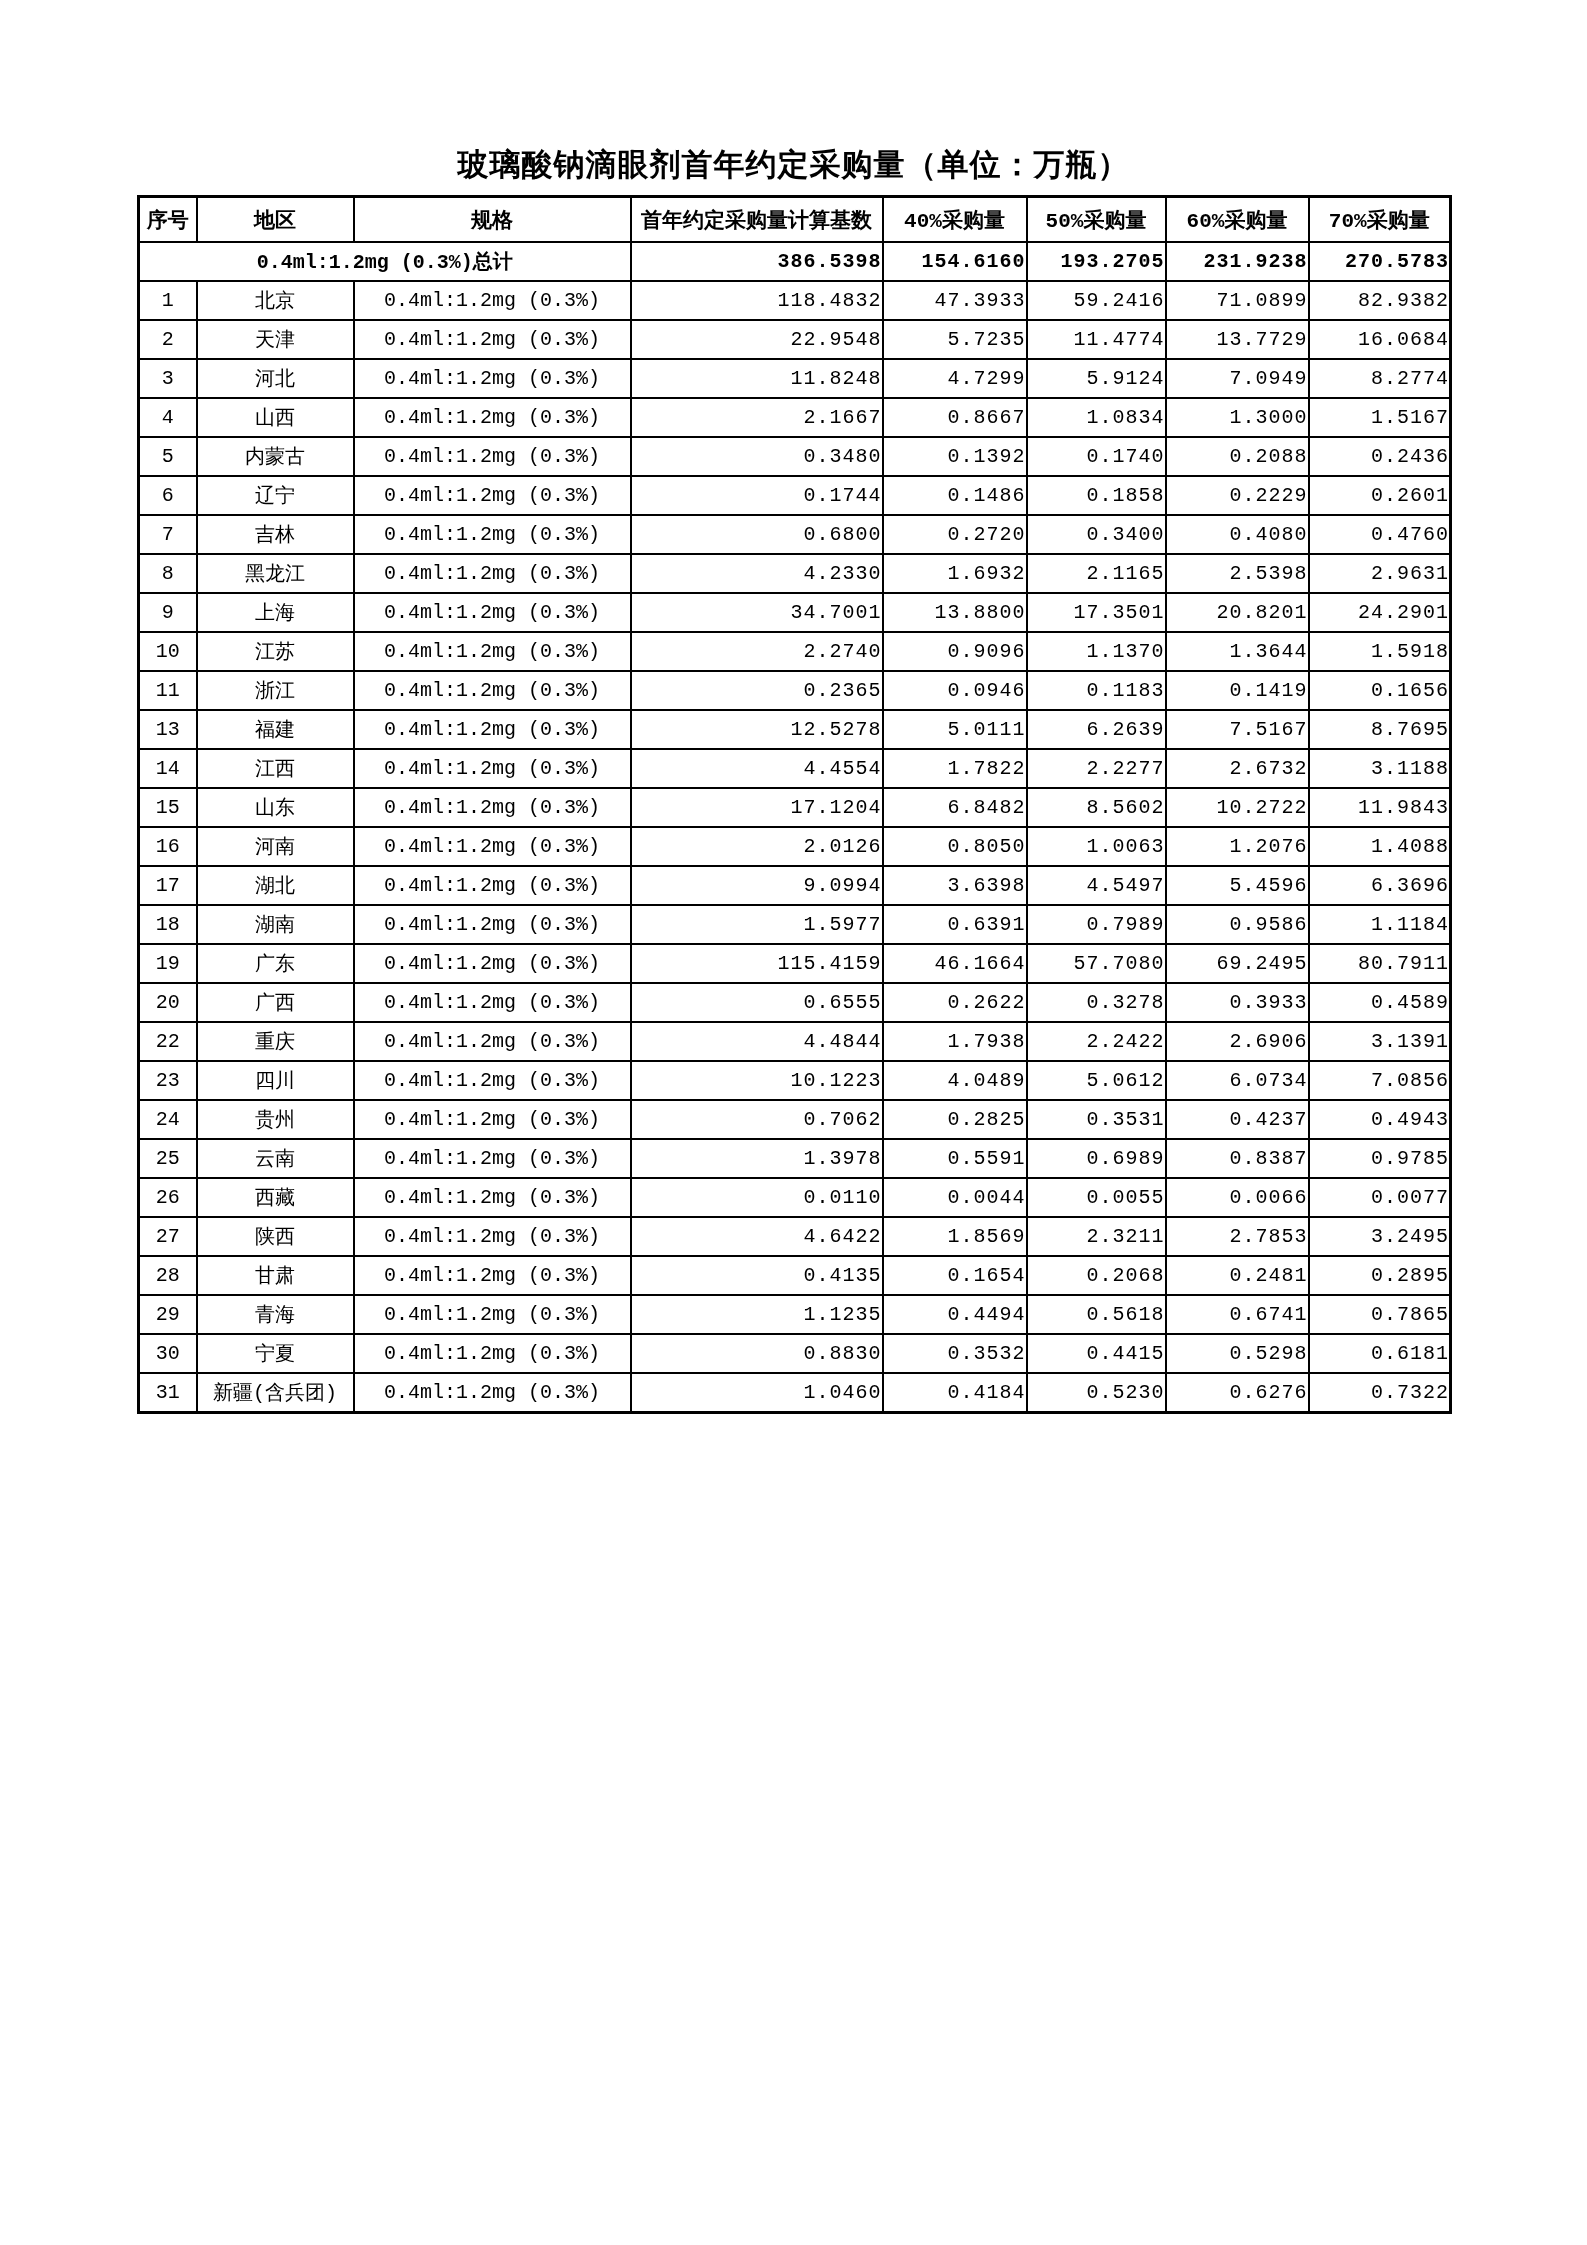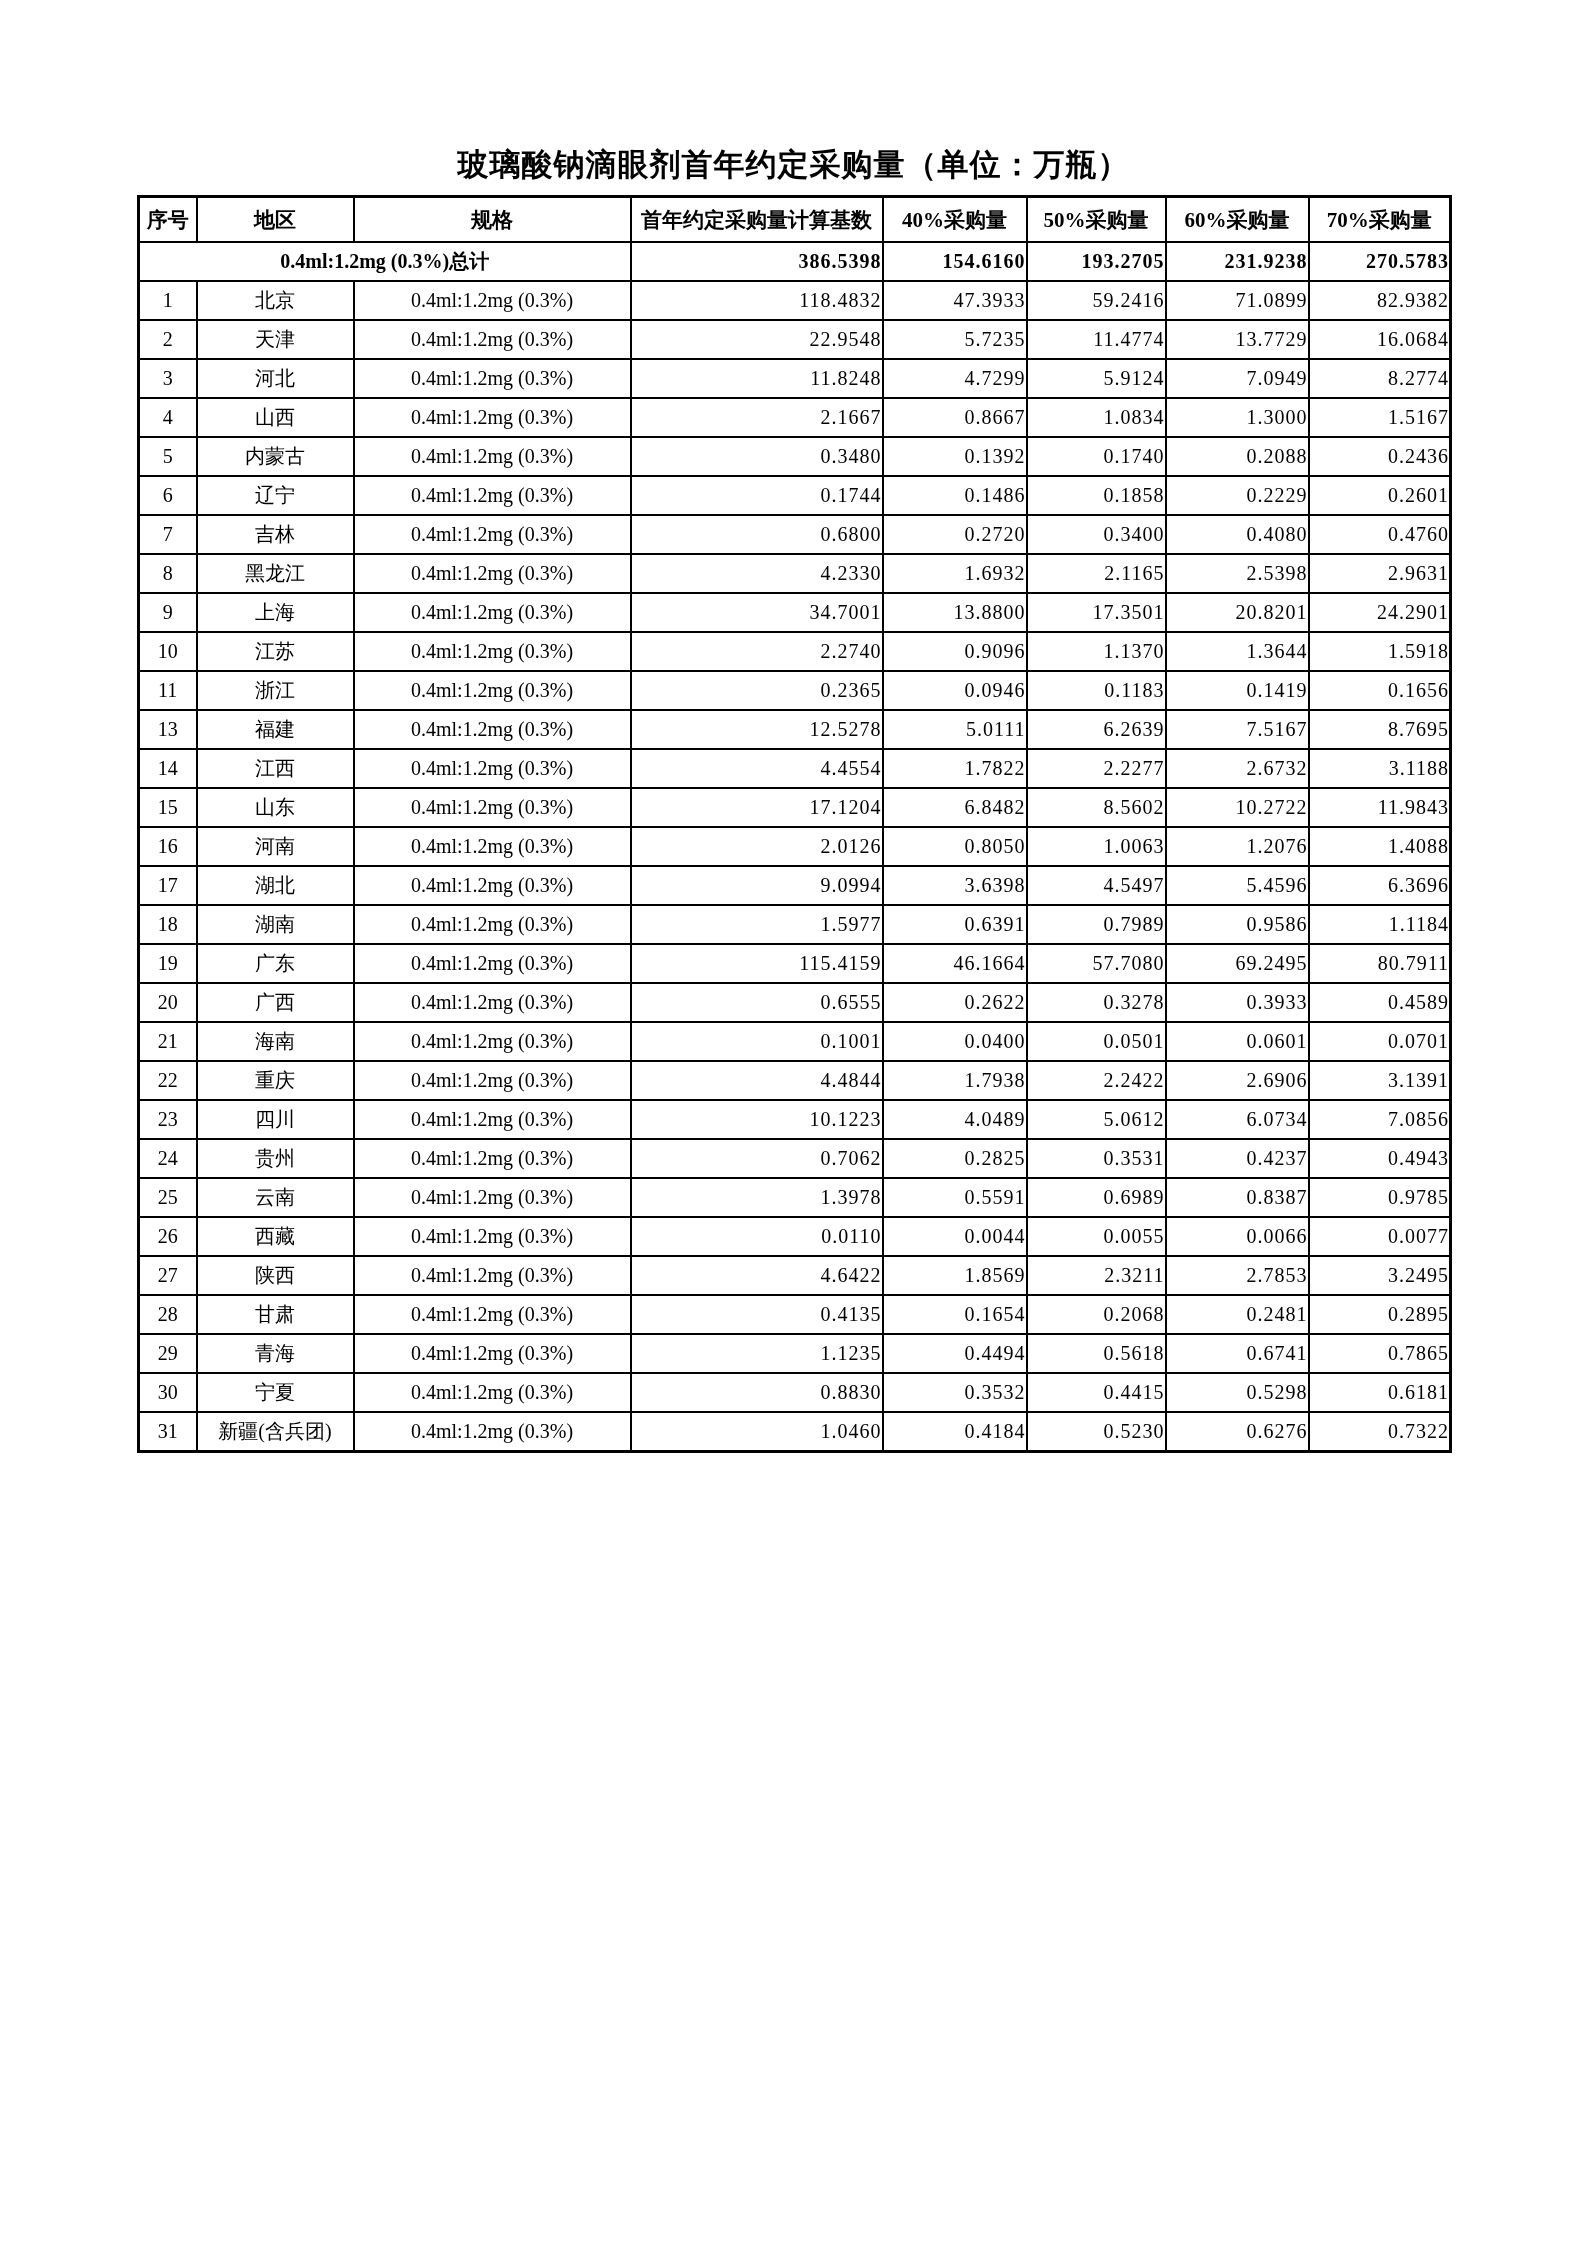--- a/index.html
+++ b/index.html
@@ -1,18 +1,18 @@
 <!DOCTYPE html>
 <html><head>
 <meta charset="utf-8">
 <style>
   html,body { margin:0; padding:0; background:#ffffff; }
   .page {
     position:relative; width:1587px; height:2245px; background:#ffffff;
-    font-family:Liberation Serif, serif; color:#000; overflow:hidden;
+    font-family:Liberation Mono, monospace; color:#000; overflow:hidden;
   }
   .doc-title {
     position:absolute; top:144px; left:0; width:1587px;
     text-align:center; font-size:31px; font-weight:bold; letter-spacing:1px;
   }
   table.main {
     position:absolute; top:195px; left:137px; width:1312px;
     border-collapse:collapse; table-layout:fixed;
     border:3px solid #000;
   }
@@ -251,30 +251,20 @@
           <td class="center">20</td>
           <td class="center">广西</td>
           <td class="center spec">0.4ml:1.2mg (0.3%)</td>
           <td class="num">0.6555</td>
           <td class="num">0.2622</td>
           <td class="num">0.3278</td>
           <td class="num">0.3933</td>
           <td class="num">0.4589</td>
         </tr>
         <tr>
-          <td class="center">21</td>
-          <td class="center">海南</td>
-          <td class="center spec">0.4ml:1.2mg (0.3%)</td>
-          <td class="num">0.1001</td>
-          <td class="num">0.0400</td>
-          <td class="num">0.0501</td>
-          <td class="num">0.0601</td>
-          <td class="num">0.0701</td>
-        </tr>
-        <tr>
           <td class="center">22</td>
           <td class="center">重庆</td>
           <td class="center spec">0.4ml:1.2mg (0.3%)</td>
           <td class="num">4.4844</td>
           <td class="num">1.7938</td>
           <td class="num">2.2422</td>
           <td class="num">2.6906</td>
           <td class="num">3.1391</td>
         </tr>
         <tr>

